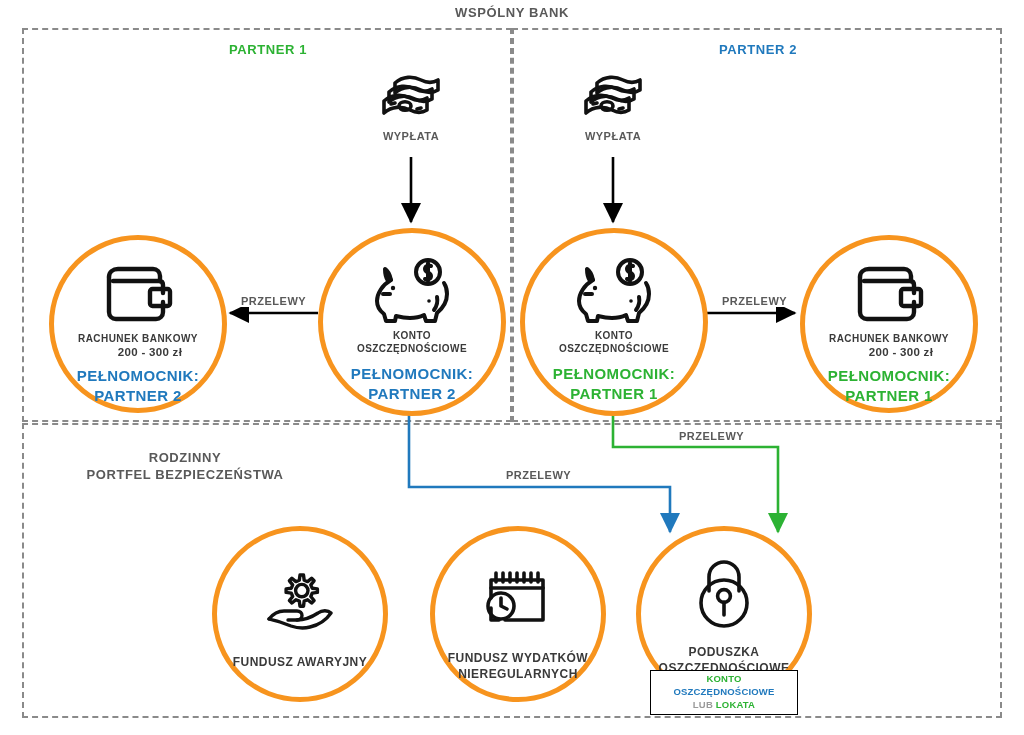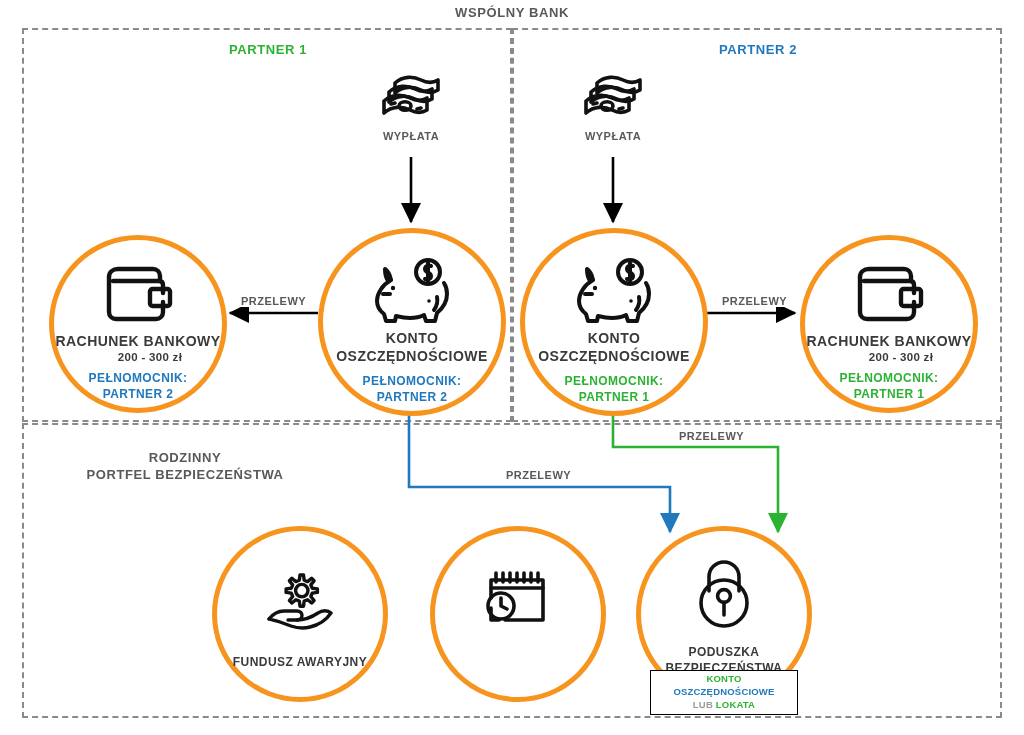--- a/index.html
+++ b/index.html
@@ -54,38 +54,38 @@
   }
   .node-icon {
     display: flex;
     align-items: center;
     justify-content: center;
   }
   .node-label {
     text-align: center;
     font-weight: bold;
     color: #3a3a3a;
-    font-size: 14px;
+    font-size: 10px;
     letter-spacing: .45px;
     line-height: 1.3;
     white-space: pre-line;
   }
   .node-amount {
     text-align: center;
     font-weight: bold;
     color: #3a3a3a;
     font-size: 11.5px;
     letter-spacing: .3px;
     margin-top: 1px;
     margin-left: 24px;
   }
   .node-sub {
     text-align: center;
     font-weight: bold;
-    font-size: 12px;
+    font-size: 15px;
     letter-spacing: .4px;
     line-height: 1.32;
     white-space: pre-line;
   }
   .node-sub.blue  { color: #2079bd; }
   .node-sub.green { color: #2cb233; }
 
   
   .money-group {
     position: absolute;
@@ -326,35 +326,37 @@
           <path d="M55,5 L55,14"></path>
           <rect x="8" y="12" width="52" height="8"></rect>
           <path d="M8,20 L8,30"></path>
           <path d="M60,20 L60,52 L22,52"></path>
           <path d="M8,40 L8,52 L16,52"></path>
           <circle cx="18" cy="38" r="13"></circle>
           <path d="M18,30 L18,38 L24,41"></path>
         </g>
       </svg>
     </span>
+    <span class="node-label" style="margin-top:22px; font-size:12px;">FUNDUSZ WYDATKÓW
+NIEREGULARNYCH</span>
   </div>
 
   <div class="node" style="left:636px; top:526px; width:176px; height:176px; padding-top:28px;">
     <span class="node-icon" style="height:70px;">
       <svg width="62" height="72" viewBox="0 0 62 72">
         <g fill="none" stroke="#111111" stroke-width="3.6" stroke-linejoin="round" stroke-linecap="round">
           <path d="M16,33 L16,19 C16,10.5 22.7,4 31,4 C39.3,4 46,10.5 46,19 L46,33"></path>
           <circle cx="31" cy="45" r="23"></circle>
           <circle cx="31" cy="38" r="6.4"></circle>
           <path d="M31,44.4 L31,57"></path>
         </g>
       </svg>
     </span>
     <span class="node-label" style="margin-top:16px; font-size:12px;">PODUSZKA
-BEZPIECZEŃSTWA</span>
+OSZCZĘDNOŚCIOWE</span>
   </div>
 
   <div class="boxed-note" style="left:650px; top:670px; width:148px;">
     <div>
       <span class="w-green">KONTO</span>
       <span class="w-blue">OSZCZĘDNOŚCIOWE</span>
     </div>
     <div>
       <span class="w-gray">LUB</span>
       <span class="w-green">LOKATA</span>

